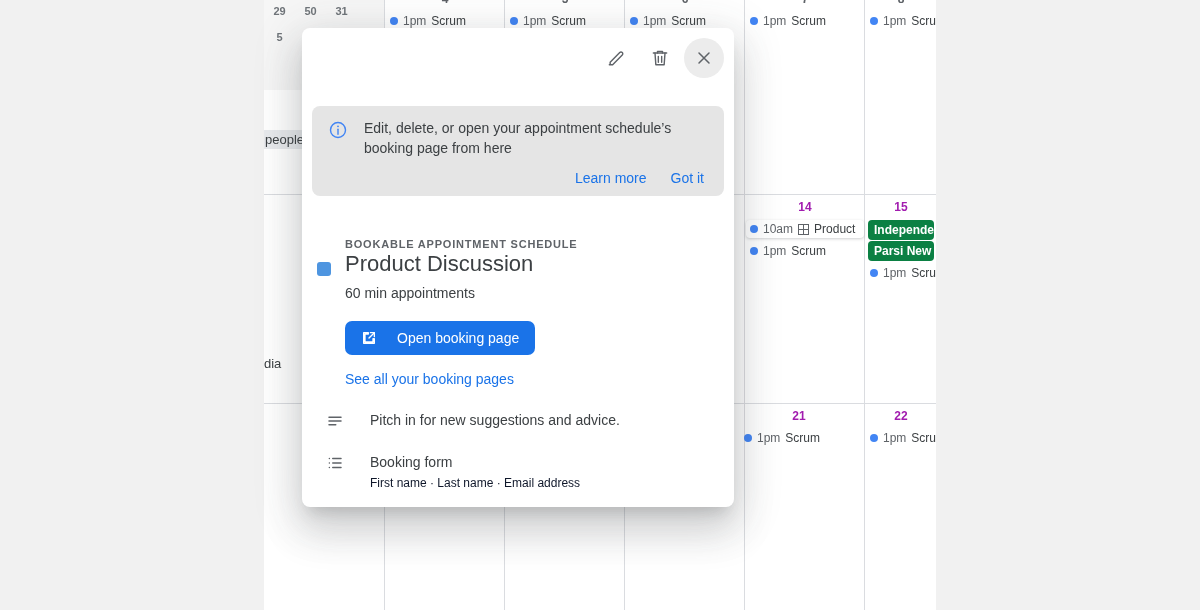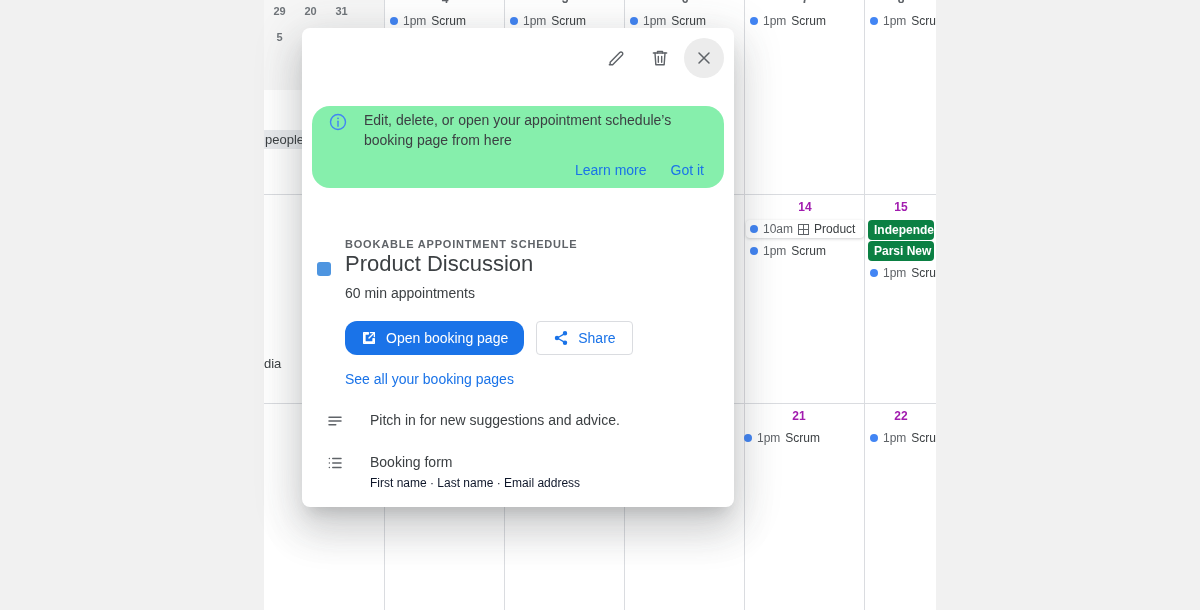--- a/index.html
+++ b/index.html
@@ -120,22 +120,22 @@
     width: 40px; height: 40px; border-radius: 50%;
     display: flex; align-items: center; justify-content: center;
     border: none; background: transparent; cursor: pointer;
   }
   .icon-btn.hovered { background: #ececec; }
   .icon-btn svg { display: block; }
 
   
   .banner {
     position: absolute; left: 10px; top: 78px; width: 412px;
-    background: #86efac; border-radius: 18px;
-    padding: 4px 16px 10px 16px;
+    background: #e5e5e5; border-radius: 8px;
+    padding: 12px 16px 10px 16px;
   }
   .banner-top { display: flex; gap: 16px; align-items: flex-start; }
   .banner-icon { flex: 0 0 20px; margin-top: 2px; }
   .banner-text {
     font-size: 14px; line-height: 20px; color: #3c4043;
     max-width: 310px;
   }
   .banner-links {
     display: flex; justify-content: flex-end; gap: 24px;
     margin-top: 12px; padding-right: 4px;
@@ -163,23 +163,23 @@
   .title {
     font-size: 22px; color: #3c4043; 
     line-height: 28px;
   }
   .subtitle {
     font-size: 14px; color: #3c4043; margin-top: 7px;
   }
 
   .btn-row { display: flex; gap: 12px; margin-top: 20px; }
   .btn-primary {
-    display: flex; align-items: center; gap: 9px;
+    display: flex; align-items: center; gap: 20px;
     background: #1a73e8; color: #fff; border: none;
-    border-radius: 12px; height: 34px; padding: 0 16px;
+    border-radius: 7px; height: 34px; padding: 0 16px;
     font-size: 14px; font-weight: 500; cursor: pointer;
     font-family: "Liberation Sans", sans-serif;
   }
   .btn-secondary {
     display: flex; align-items: center; gap: 9px;
     background: #fff; color: #1a73e8;
     border: 1px solid #dadce0; border-radius: 4px;
     height: 34px; padding: 0 16px;
     font-size: 14px; font-weight: 500; cursor: pointer;
     font-family: "Liberation Sans", sans-serif;
@@ -206,21 +206,21 @@
 
 <div id="root">
 
   <div class="bg-left-gutter"></div>
   <div class="bg-right-gutter"></div>
   <div class="cal-area"></div>
 
   <div class="mini-cal">
     <div class="mini-row r1">
       <div class="mini-cell">29</div>
-      <div class="mini-cell">20</div>
+      <div class="mini-cell">50</div>
       <div class="mini-cell">31</div>
     </div>
     <div class="mini-row r2">
       <div class="mini-cell">5</div>
     </div>
   </div>
 
   <div class="side-frag people">people</div>
   <div class="side-frag dia">dia</div>
 
@@ -369,29 +369,20 @@
 
           <div class="btn-row">
             <button class="btn-primary">
               <svg width="16" height="16" viewBox="0 0 24 24" fill="none" stroke="#ffffff" stroke-width="2" stroke-linecap="round" stroke-linejoin="round">
                 <path d="M4 4h7v2H6v12h12v-5h2v7H4z"></path>
                 <path d="M14 4h6v6"></path>
                 <path d="M20 4l-8 8"></path>
               </svg>
               <span>Open booking page</span>
             </button>
-            <button class="btn-secondary">
-              <svg width="16" height="16" viewBox="0 0 24 24" fill="none" stroke="#1a73e8" stroke-width="1.9" stroke-linecap="round" stroke-linejoin="round">
-                <circle cx="18" cy="5" r="2.4" fill="#1a73e8"></circle>
-                <circle cx="6" cy="12" r="2.4" fill="#1a73e8"></circle>
-                <circle cx="18" cy="19" r="2.4" fill="#1a73e8"></circle>
-                <path d="M8.2 10.8l7.6-4.3M8.2 13.2l7.6 4.3"></path>
-              </svg>
-              <span>Share</span>
-            </button>
           </div>
 
           <a class="link-all">See all your booking pages</a>
         </div>
       </div>
 
       <div class="detail-list">
 
         <div class="detail-row">
           <div class="detail-icon">

